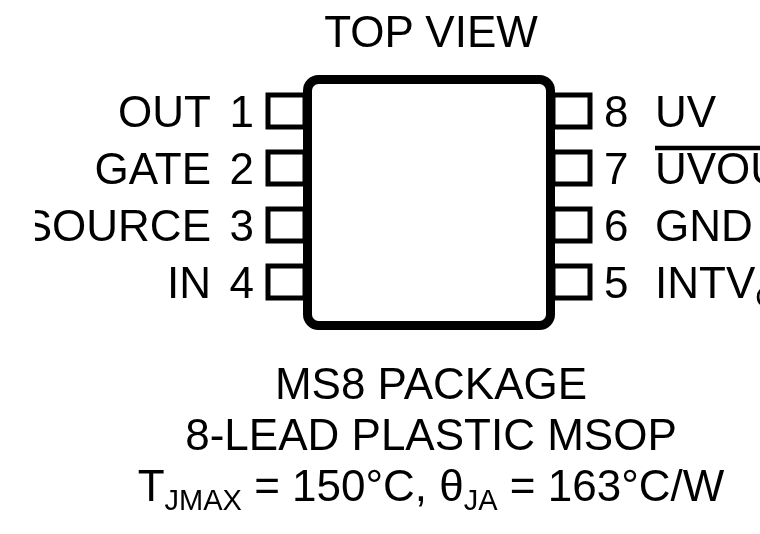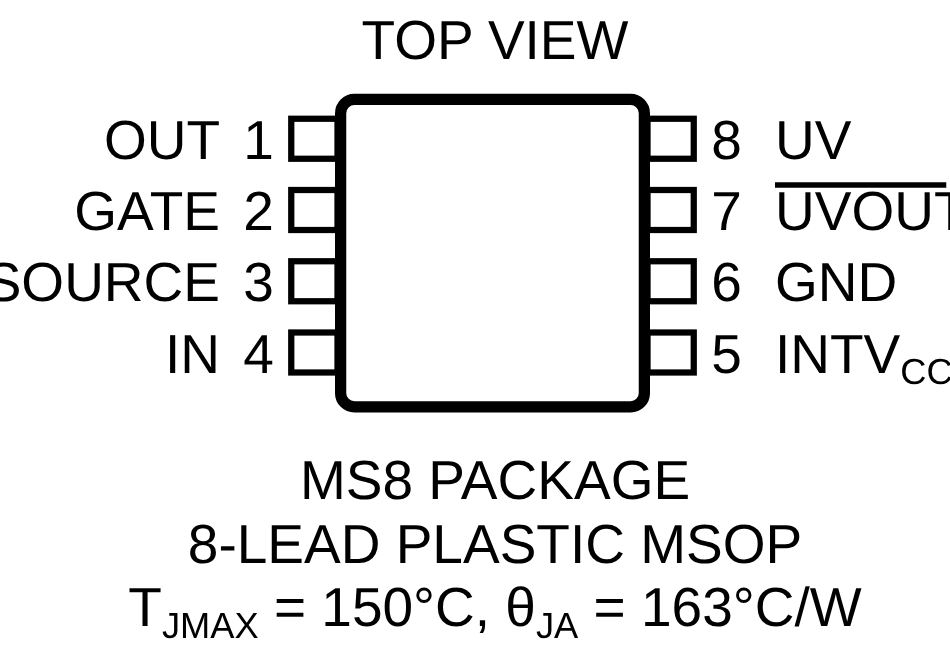--- a/index.html
+++ b/index.html
@@ -12,20 +12,21 @@
     height: 534px;
     overflow: hidden;
     font-family: "Liberation Sans", sans-serif;
     color: #000000;
   }
   #diagram {
     position: relative;
     width: 628px;
     height: 534px;
     background: #ffffff;
+    margin-left: 35px;
   }
   svg.pkg {
     position: absolute;
     top: 0;
     left: 0;
     width: 760px;
     height: 534px;
     display: block;
   }
   .txt {

